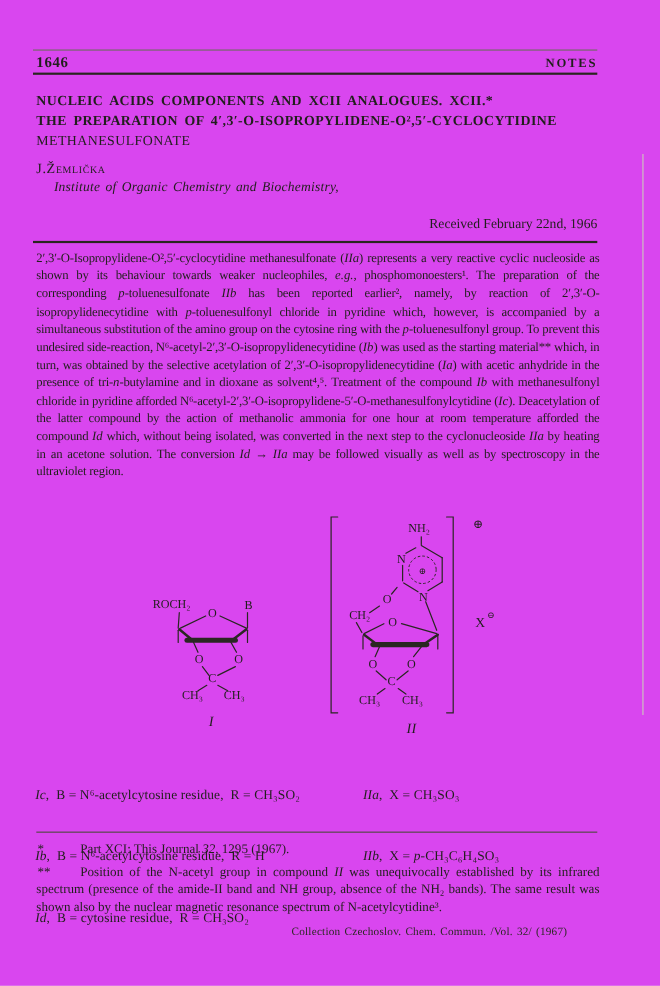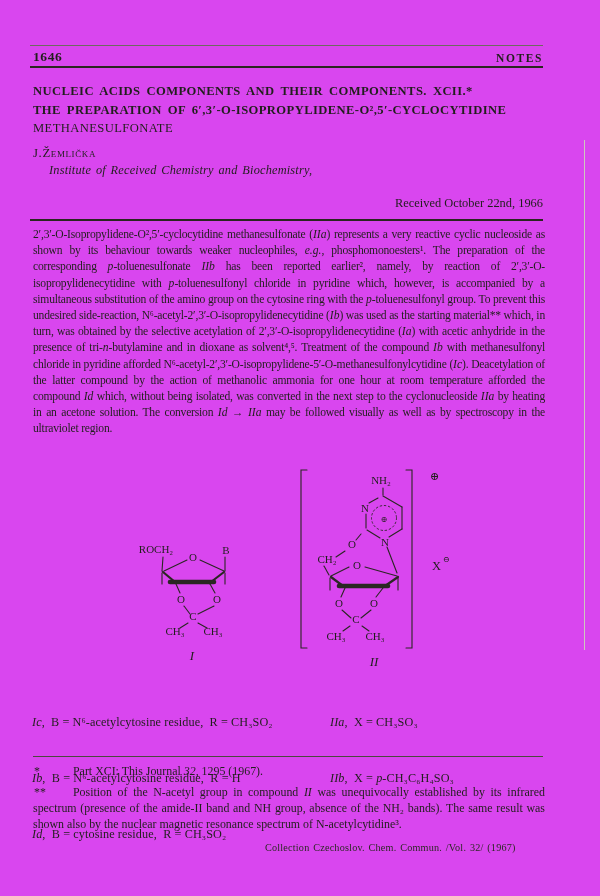--- a/index.html
+++ b/index.html
@@ -55,27 +55,27 @@
 <body>
 
 <div class="page">
   <div class="page-edge"></div>
 
   <div class="rule thin abs" style="left:30px;top:45px;width:513px;height:1px;"></div>
   <div class="abs pgnum">1646</div>
   <div class="abs runhead">NOTES</div>
   <div class="rule abs" style="left:30px;top:66px;width:513px;height:2px;"></div>
 
-  <div class="abs series-title">NUCLEIC ACIDS COMPONENTS AND THEIR COMPONENTS. XCII.*</div>
-  <div class="abs title1">THE PREPARATION OF 6′,3′-O-ISOPROPYLIDENE-O²,5′-CYCLOCYTIDINE</div>
+  <div class="abs series-title">NUCLEIC ACIDS COMPONENTS AND XCII ANALOGUES. XCII.*</div>
+  <div class="abs title1">THE PREPARATION OF 4′,3′-O-ISOPROPYLIDENE-O²,5′-CYCLOCYTIDINE</div>
   <div class="abs title2">METHANESULFONATE</div>
 
   <div class="abs author">J.Žemlička</div>
-  <div class="abs affil affil1">Institute of Received Chemistry and Biochemistry,</div>
-  <div class="abs received">Received October 22nd, 1966</div>
+  <div class="abs affil affil1">Institute of Organic Chemistry and Biochemistry,</div>
+  <div class="abs received">Received February 22nd, 1966</div>
   <div class="rule abs" style="left:30px;top:219px;width:513px;height:1.5px;"></div>
 
   <div class="abs bodytext">2′,3′-O-Isopropylidene-O²,5′-cyclocytidine methanesulfonate (<i>IIa</i>) represents a very reactive cyclic nucleoside as shown by its behaviour towards weaker nucleophiles, <i>e.g.</i>, phosphomonoesters¹. The preparation of the corresponding <i>p</i>-toluenesulfonate <i>IIb</i> has been reported earlier², namely, by reaction of 2′,3′-O-isopropylidenecytidine with <i>p</i>-toluenesulfonyl chloride in pyridine which, however, is accompanied by a simultaneous substitution of the amino group on the cytosine ring with the <i>p</i>-toluenesulfonyl group. To prevent this undesired side-reaction, N⁶-acetyl-2′,3′-O-isopropylidenecytidine (<i>Ib</i>) was used as the starting material** which, in turn, was obtained by the selective acetylation of 2′,3′-O-isopropylidenecytidine (<i>Ia</i>) with acetic anhydride in the presence of tri-<i>n</i>-butylamine and in dioxane as solvent⁴,⁵. Treatment of the compound <i>Ib</i> with methanesulfonyl chloride in pyridine afforded N⁶-acetyl-2′,3′-O-isopropylidene-5′-O-methanesulfonylcytidine (<i>Ic</i>). Deacetylation of the latter compound by the action of methanolic ammonia for one hour at room temperature afforded the compound <i>Id</i> which, without being isolated, was converted in the next step to the cyclonucleoside <i>IIa</i> by heating in an acetone solution. The conversion <i>Id</i> → <i>IIa</i> may be followed visually as well as by spectroscopy in the ultraviolet region.</div>
 
   <svg class="abs" style="left:130px;top:538px;width:150px;height:128px;" viewBox="0 0 150 128">
     <g class="bond">
       <line x1="33" y1="19" x2="32" y2="33"></line>
       <line x1="95" y1="19" x2="95" y2="33"></line>
       <line x1="57" y1="22" x2="34" y2="33"></line>
       <line x1="70" y1="22" x2="94" y2="33"></line>

